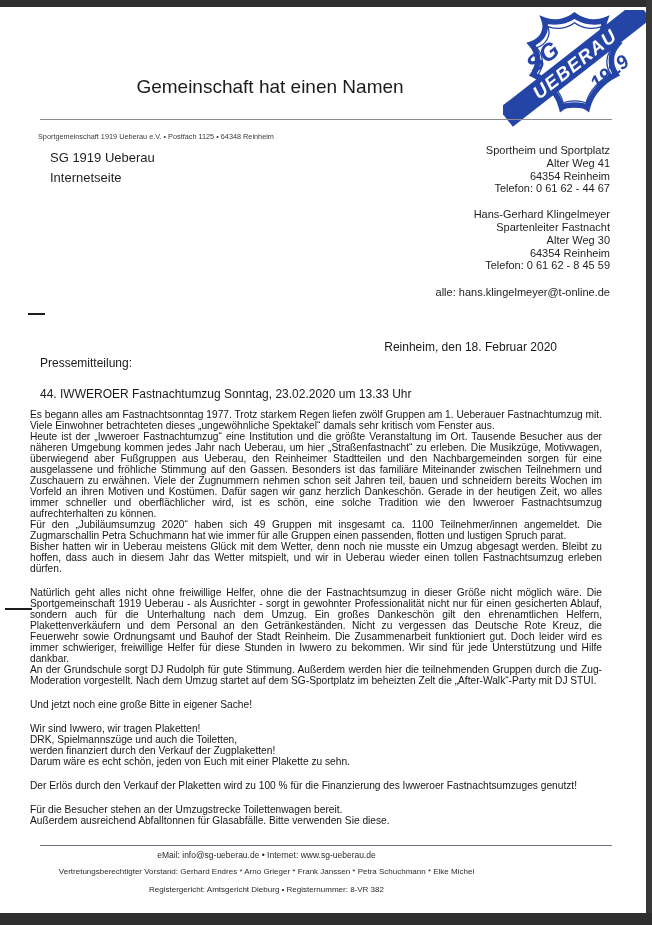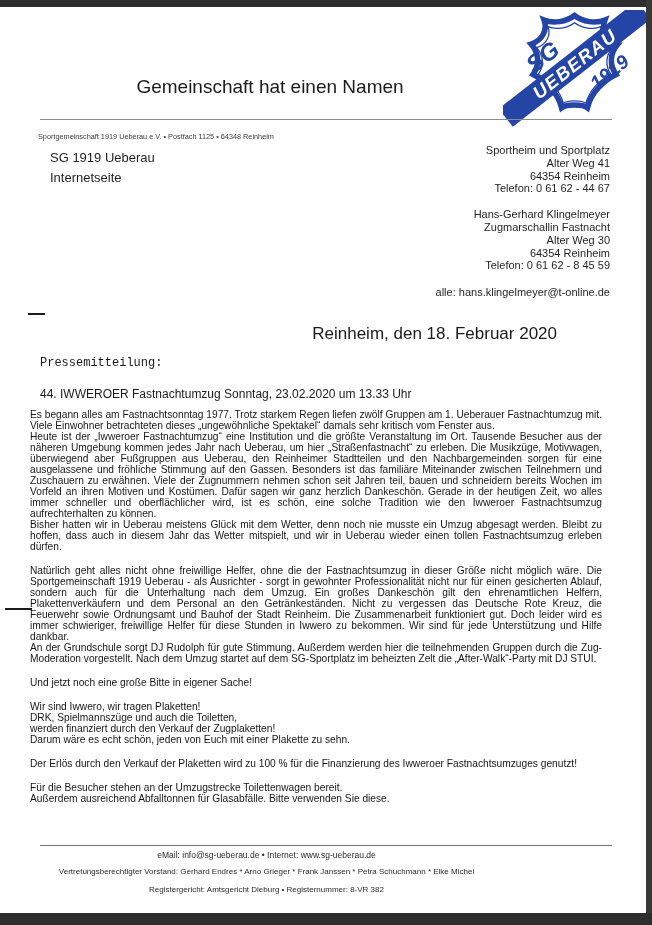--- a/index.html
+++ b/index.html
@@ -34,23 +34,23 @@
     position:absolute; right:42px; top:144px; text-align:right;
     font-size:11px; line-height:12.8px; color:#1f1f1f;
   }
   .contact .grp2 { margin-top:13px; }
   .contact .grp3 { margin-top:14px; }
 
   .fold-mark { position:absolute; background:#1c1c1c; height:2px; }
   .fold-mark-1 { left:28px; top:313px; width:17px; }
   .fold-mark-2 { left:5px;  top:608px; width:27px; }
 
-  .date-line { position:absolute; right:95px; top:324px; font-size:17px; }
+  .date-line { position:absolute; right:95px; top:340px; font-size:12px; }
 
-  .doc-type { position:absolute; left:40px; top:356px; font-size:12px;font-family:Liberation Mono, monospace; }
+  .doc-type { position:absolute; left:40px; top:356px; font-size:12px; }
   .headline { position:absolute; left:40px; top:387px; font-size:12px; }
 
   .body-text {
     position:absolute; left:30px; top:409px; width:572px;
     font-size:10.2px; line-height:11px; text-align:justify; color:#161616;
   }
   .body-text p { margin:0; }
   .body-text .grp { margin-top:13px; }
   .body-text p.plain { text-align:left; }
 
@@ -94,40 +94,41 @@
 
   <div class="contact">
     <div class="grp1">
       <div>Sportheim und Sportplatz</div>
       <div>Alter Weg 41</div>
       <div>64354 Reinheim</div>
       <div>Telefon: 0 61 62 - 44 67</div>
     </div>
     <div class="grp2">
       <div>Hans-Gerhard Klingelmeyer</div>
-      <div>Zugmarschallin Fastnacht</div>
+      <div>Spartenleiter Fastnacht</div>
       <div>Alter Weg 30</div>
       <div>64354 Reinheim</div>
       <div>Telefon: 0 61 62 - 8 45 59</div>
     </div>
     <div class="grp3">alle: hans.klingelmeyer@t-online.de</div>
   </div>
 
   <div class="fold-mark fold-mark-1"></div>
   <div class="fold-mark fold-mark-2"></div>
 
   <div class="date-line">Reinheim, den 18. Februar 2020</div>
 
   <div class="doc-type">Pressemitteilung:</div>
   <div class="headline">44. IWWEROER Fastnachtumzug Sonntag, 23.02.2020 um 13.33 Uhr</div>
 
   <div class="body-text">
     <div>
       <p>Es begann alles am Fastnachtsonntag 1977. Trotz starkem Regen liefen zwölf Gruppen am 1. Ueberauer Fastnachtumzug mit. Viele Einwohner betrachteten dieses „ungewöhnliche Spektakel“ damals sehr kritisch vom Fenster aus.</p>
       <p>Heute ist der „Iwweroer Fastnachtumzug“ eine Institution und die größte Veranstaltung im Ort. Tausende Besucher aus der näheren Umgebung kommen jedes Jahr nach Ueberau, um hier „Straßenfastnacht“ zu erleben. Die Musikzüge, Motivwagen, überwiegend aber Fußgruppen aus Ueberau, den Reinheimer Stadtteilen und den Nachbargemeinden sorgen für eine ausgelassene und fröhliche Stimmung auf den Gassen. Besonders ist das familiäre Miteinander zwischen Teilnehmern und Zuschauern zu erwähnen. Viele der Zugnummern nehmen schon seit Jahren teil, bauen und schneidern bereits Wochen im Vorfeld an ihren Motiven und Kostümen. Dafür sagen wir ganz herzlich Dankeschön. Gerade in der heutigen Zeit, wo alles immer schneller und oberflächlicher wird, ist es schön, eine solche Tradition wie den Iwweroer Fastnachtsumzug aufrechterhalten zu können.</p>
+      <p>Für den „Jubiläumsumzug 2020“ haben sich 49 Gruppen mit insgesamt ca. 1100 Teilnehmer/innen angemeldet. Die Zugmarschallin Petra Schuchmann hat wie immer für alle Gruppen einen passenden, flotten und lustigen Spruch parat.</p>
       <p>Bisher hatten wir in Ueberau meistens Glück mit dem Wetter, denn noch nie musste ein Umzug abgesagt werden. Bleibt zu hoffen, dass auch in diesem Jahr das Wetter mitspielt, und wir in Ueberau wieder einen tollen Fastnachtsumzug erleben dürfen.</p>
     </div>
     <div class="grp">
       <p>Natürlich geht alles nicht ohne freiwillige Helfer, ohne die der Fastnachtsumzug in dieser Größe nicht möglich wäre. Die Sportgemeinschaft 1919 Ueberau - als Ausrichter - sorgt in gewohnter Professionalität nicht nur für einen gesicherten Ablauf, sondern auch für die Unterhaltung nach dem Umzug. Ein großes Dankeschön gilt den ehrenamtlichen Helfern, Plakettenverkäufern und dem Personal an den Getränkeständen. Nicht zu vergessen das Deutsche Rote Kreuz, die Feuerwehr sowie Ordnungsamt und Bauhof der Stadt Reinheim. Die Zusammenarbeit funktioniert gut. Doch leider wird es immer schwieriger, freiwillige Helfer für diese Stunden in Iwwero zu bekommen. Wir sind für jede Unterstützung und Hilfe dankbar.</p>
       <p>An der Grundschule sorgt DJ Rudolph für gute Stimmung. Außerdem werden hier die teilnehmenden Gruppen durch die Zug-Moderation vorgestellt. Nach dem Umzug startet auf dem SG-Sportplatz im beheizten Zelt die „After-Walk“-Party mit DJ STUI.</p>
     </div>
     <div class="grp">
       <p class="plain">Und jetzt noch eine große Bitte in eigener Sache!</p>
     </div>
     <div class="grp">

